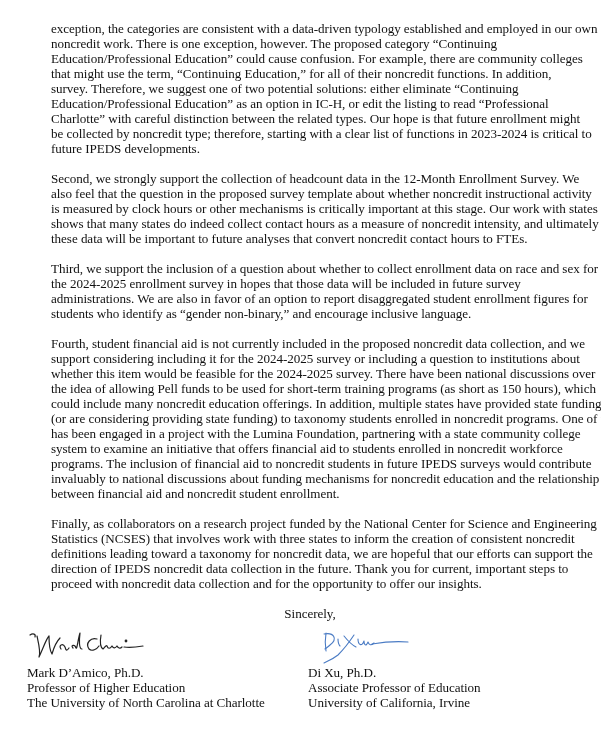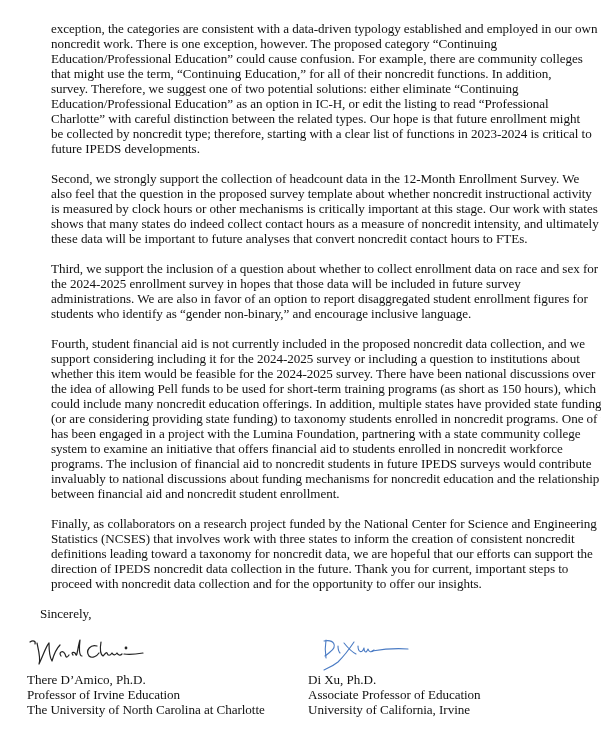--- a/index.html
+++ b/index.html
@@ -7,21 +7,21 @@
     width: 601px; height: 744px; overflow: hidden; position: relative;
     font-family: "Liberation Serif", "DejaVu Serif", serif;
     color: #111111;
   }
   .page {
     position: absolute; left: 27px; top: 21px; width: 566px;
     font-size: 13.1px; line-height: 15px; letter-spacing: -0.05px;
   }
   .para { margin: 0 0 15px 0; white-space: normal; }
   .line { display: block; white-space: nowrap; margin-left: 24px; }
-  .closing { margin: 13px; }
+  .closing { margin: 0; text-align: center; }
   .sig-row { position: relative; height: 120px; margin-top: 6px; }
   .signer { position: absolute; top: 0; }
   .signer.left { left: 0; }
   .signer.right { left: 281px; }
   .sig-img { height: 38px; display: block; }
   .signer .info { display: block; line-height: 15px; }
 </style>
 </head>
 <body>
 
@@ -85,22 +85,22 @@
           <path d="M3 8 C6 6, 9 7, 8 10"></path>
           <path d="M10 9 C12 18, 14 26, 12 30 C16 22, 19 12, 22 9 C22 18, 23 24, 25 27 C27 20, 30 14, 33 11"></path>
           <path d="M34 22 C31 18, 36 16, 38 20 C39 24, 40 24, 42 21"></path>
           <path d="M46 21 C43 18, 48 17, 49 21 C50 23, 51 12, 53 6 C52 14, 52 22, 55 22"></path>
           <path d="M70 12 C64 10, 58 16, 62 22 C65 25, 70 22, 72 19"></path>
           <path d="M74 8 C73 14, 73 20, 76 22 C78 20, 79 18, 80 19 C81 22, 83 22, 85 19 C86 21, 88 22, 90 19 C91 21, 93 22, 95 20"></path>
           <path d="M97 20 C104 21, 110 20, 116 19"></path>
           <circle cx="99" cy="14" r="0.8" fill="#222222"></circle>
         </g>
       </svg>
-      <span class="info">There D’Amico, Ph.D.</span>
-      <span class="info">Professor of Irvine Education</span>
+      <span class="info">Mark D’Amico, Ph.D.</span>
+      <span class="info">Professor of Higher Education</span>
       <span class="info">The University of North Carolina at Charlotte</span>
     </div>
 
     <div class="signer right">
       <svg class="sig-img" width="110" height="38" viewBox="0 0 110 38">
         <g fill="none" stroke="#4a7bc4" stroke-width="1.1" stroke-linecap="round" stroke-linejoin="round">
           <path d="M18 6 C17 12, 17 18, 18 24"></path>
           <path d="M16 7 C26 5, 30 12, 22 18 C20 20, 18 21, 17 22"></path>
           <path d="M30 12 C30 15, 31 18, 32 19"></path>
           <path d="M36 9 C40 14, 44 18, 48 20 M46 8 C42 14, 38 20, 30 28 C25 32, 20 34, 16 36"></path>

